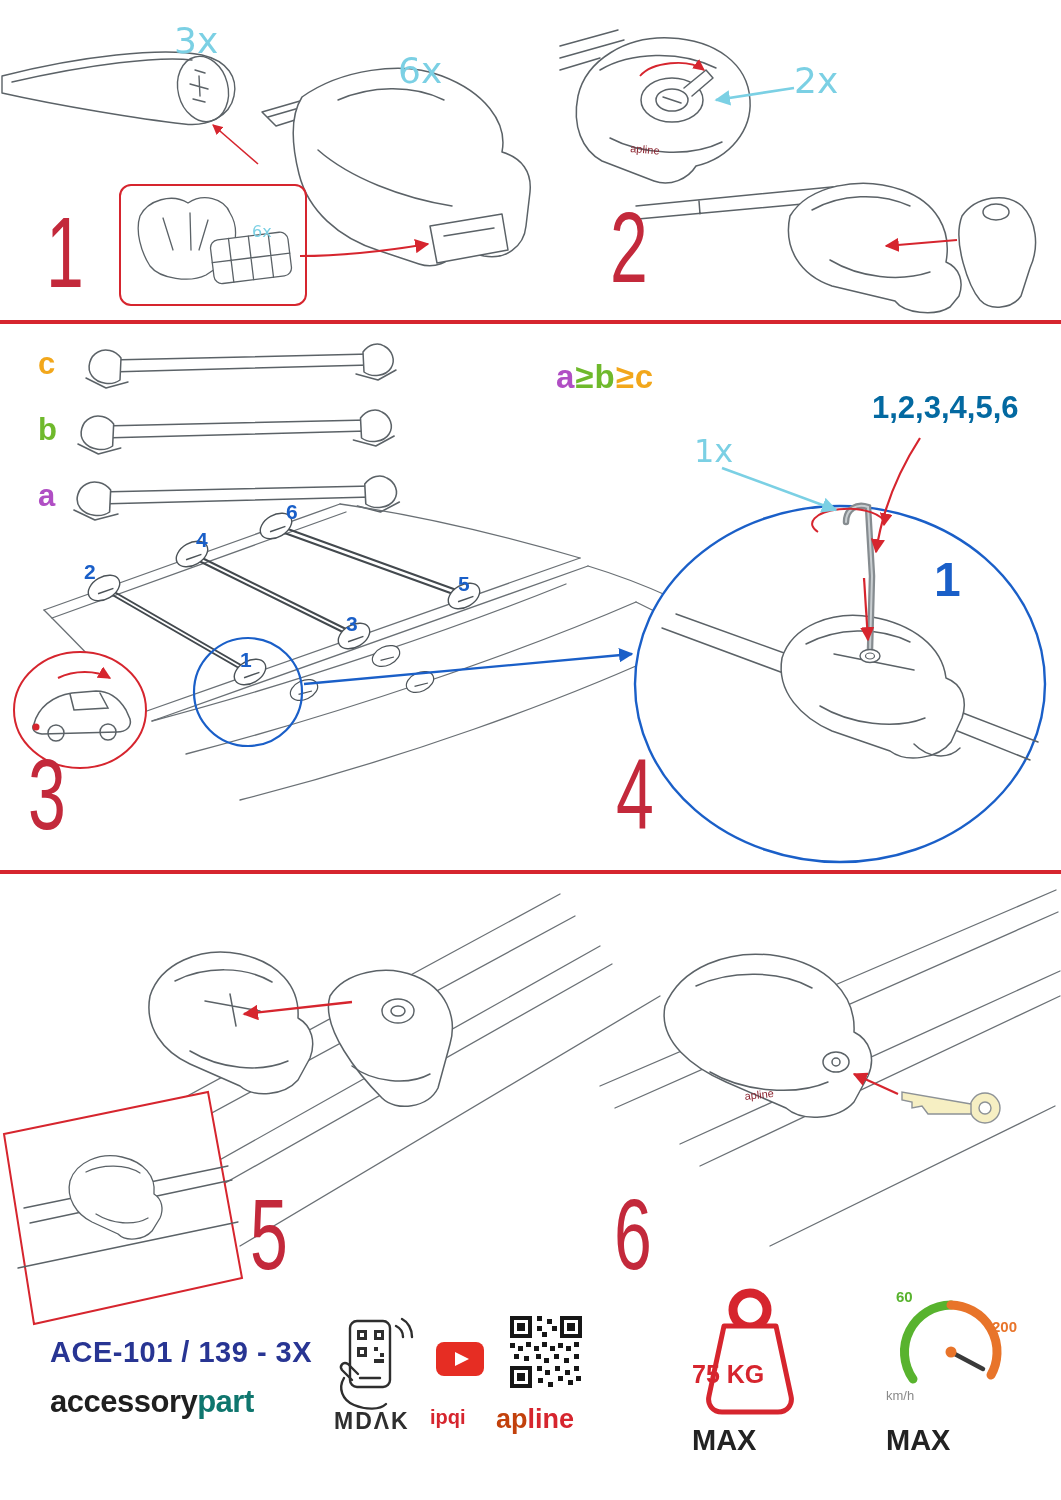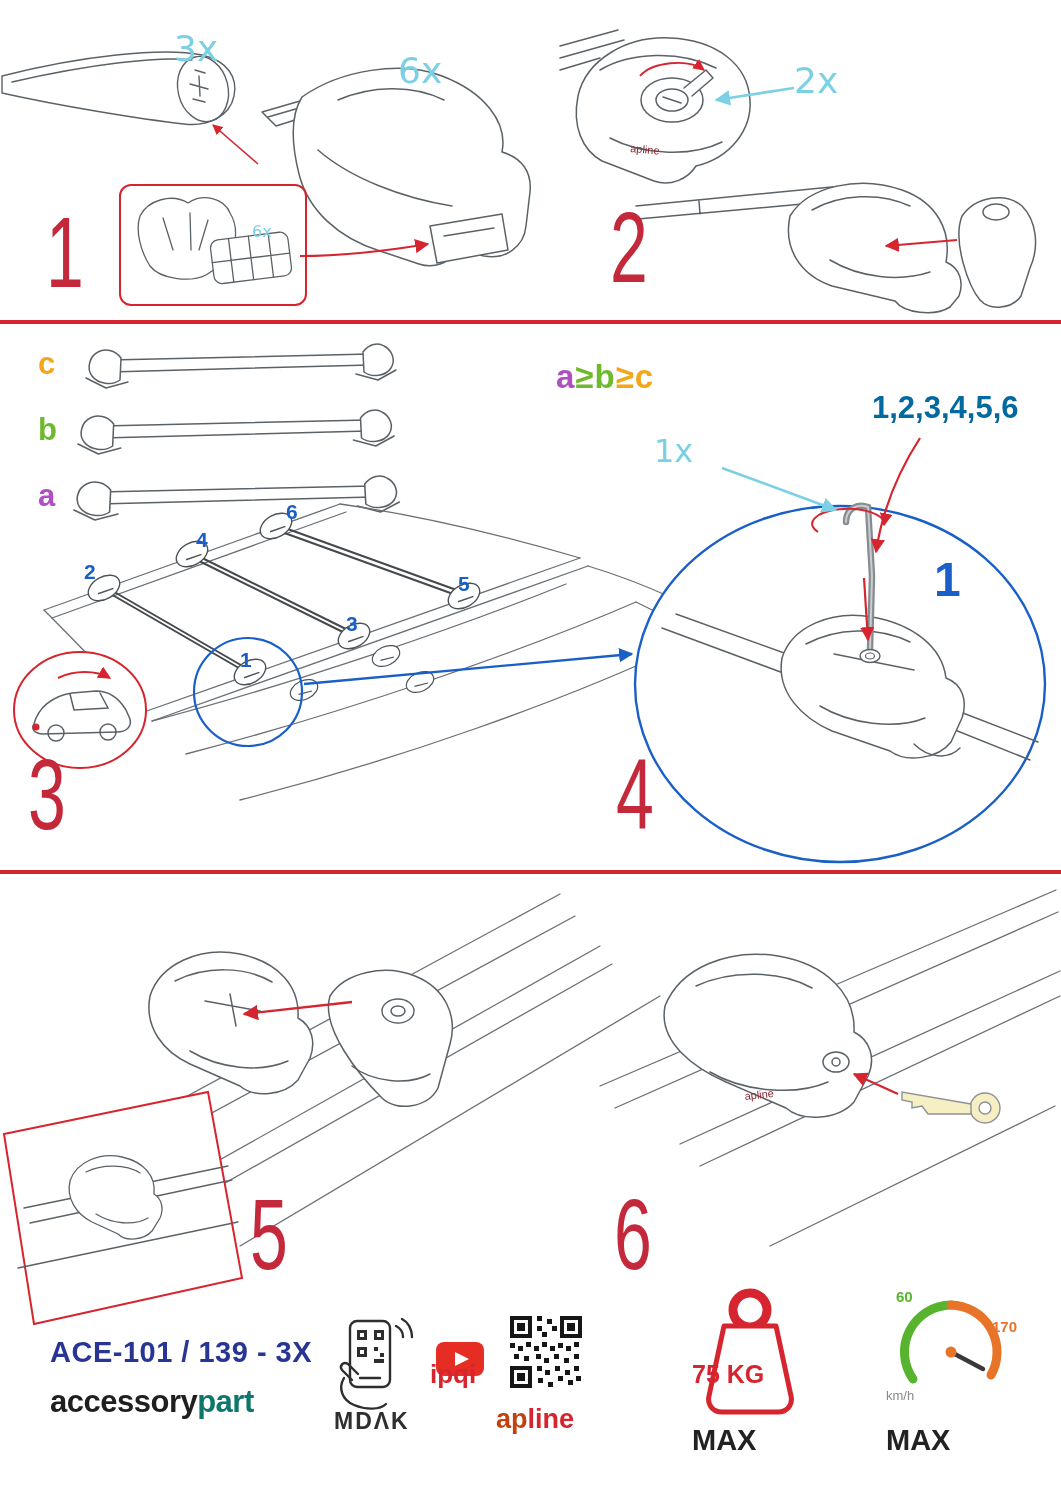--- a/index.html
+++ b/index.html
@@ -89,21 +89,21 @@
       <path d="M636,206 L842,186 M638,219 L846,200 M700,214 l-1,-13"></path>
       <path d="M790,216 C808,186 860,175 902,190 C936,202 952,230 946,262 C960,268 964,282 959,296 L950,307 C934,317 904,313 895,301 L832,286 C800,275 783,248 790,216 Z" fill="#fff"></path>
       <path d="M812,210 C840,194 880,192 910,206"></path>
       <path d="M830,260 C860,278 900,282 930,272"></path>
       <path d="M962,216 C976,196 1006,192 1022,206 C1036,220 1040,246 1030,268 L1021,296 C1012,309 990,311 980,300 C969,287 952,242 962,216 Z" fill="#fff"></path>
       <ellipse cx="996" cy="212" rx="13" ry="8"></ellipse>
     </g>
     <path d="M957,240 L886,246" stroke="#d6252e" stroke-width="2.2" marker-end="url(#mr)" fill="none"></path>
   </svg>
 
-  <span class="abs qty" style="left:174px;top:28px">3x</span>
+  <span class="abs qty" style="left:174px;top:20px">3x</span>
   <span class="abs qty" style="left:398px;top:50px">6x</span>
   <span class="abs qty-sm" style="left:252px;top:222px">6x</span>
   <span class="abs stepnum" style="left:46px;top:210px">1</span>
   <span class="abs qty" style="left:794px;top:60px">2x</span>
   <span class="abs stepnum" style="left:610px;top:205px">2</span>
 
   <div class="divider" style="top:320px"></div>
 
   <svg class="abs" style="left:0;top:326px" width="1061" height="545" viewBox="0 0 1061 545">
     <defs>
@@ -194,21 +194,21 @@
   <span class="abs rule" style="left:556px;top:358px"><span style="color:#b04ec4">a</span><span style="color:#6fb92c">≥</span><span style="color:#6fb92c">b</span><span style="color:#f2a71b">≥</span><span style="color:#f2a71b">c</span></span>
 
   <span class="abs posnum" style="left:240px;top:648px">1</span>
   <span class="abs posnum" style="left:84px;top:560px">2</span>
   <span class="abs posnum" style="left:346px;top:612px">3</span>
   <span class="abs posnum" style="left:196px;top:528px">4</span>
   <span class="abs posnum" style="left:458px;top:572px">5</span>
   <span class="abs posnum" style="left:286px;top:500px">6</span>
 
   <span class="abs stepnum" style="left:28px;top:752px">3</span>
-  <span class="abs qty" style="left:654px;top:432px;font-size:32px">1x</span>
+  <span class="abs qty" style="left:694px;top:432px;font-size:32px">1x</span>
   <span class="abs order" style="left:872px;top:390px">1,2,3,4,5,6</span>
   <span class="abs bigblue" style="left:934px;top:552px">1</span>
   <span class="abs stepnum" style="left:616px;top:752px">4</span>
 
   <div class="divider" style="top:870px"></div>
 
   <svg class="abs" style="left:0;top:876px" width="1061" height="450" viewBox="0 0 1061 450">
 
     <g stroke="#6a7075" stroke-width="1.3" fill="none" stroke-linecap="round">
       <path d="M560,18 L40,300"></path>
@@ -291,21 +291,21 @@
         <rect x="47" y="17" width="4" height="4"></rect>
         <rect x="30" y="34" width="4" height="4"></rect>
     </g>
   </svg>
   <span class="abs" style="left:334px;top:1408px;font-size:23px;font-weight:700;color:#2f2f2f;letter-spacing:2px">MDΛK</span>
 
   <svg class="abs" style="left:436px;top:1342px" width="48" height="34" viewBox="0 0 48 34">
     <rect width="48" height="34" rx="8" fill="#e62d23"></rect>
     <path d="M19,10 L33,17 L19,24 Z" fill="#fff"></path>
   </svg>
-  <span class="abs" style="left:430px;top:1359px;font-size:26px;font-weight:700;color:#d6252e">ipqi</span>
+  <span class="abs" style="left:430px;top:1406px;font-size:20px;font-weight:700;color:#d6252e">ipqi</span>
 
   <svg class="abs" style="left:510px;top:1316px" width="72" height="72" viewBox="0 0 72 72">
     <g fill="#161616">
       <rect x="0" y="0" width="22" height="22"></rect>
         <rect x="50" y="0" width="22" height="22"></rect>
         <rect x="0" y="50" width="22" height="22"></rect>
       <rect x="27" y="0" width="5" height="5"></rect>
         <rect x="37" y="3" width="5" height="5"></rect>
         <rect x="27" y="10" width="5" height="5"></rect>
         <rect x="42" y="10" width="5" height="5"></rect>
@@ -359,17 +359,17 @@
 
   <svg class="abs" style="left:886px;top:1282px" width="130" height="130" viewBox="0 0 130 130">
     <g fill="none" stroke-linecap="round">
       <path d="M27,97 A47,47 0 0 1 65,23" stroke="#58b32e" stroke-width="9"></path>
       <path d="M65,23 A47,47 0 0 1 105,93" stroke="#e8742a" stroke-width="9"></path>
       <path d="M65,70 L97,87" stroke="#3a3a3a" stroke-width="4.5"></path>
     </g>
     <circle cx="65" cy="70" r="5.5" fill="#e8742a"></circle>
   </svg>
   <span class="abs" style="left:896px;top:1288px;font-size:15px;font-weight:700;color:#58b32e">60</span>
-  <span class="abs" style="left:992px;top:1318px;font-size:15px;font-weight:700;color:#e8742a">170</span>
+  <span class="abs" style="left:992px;top:1318px;font-size:15px;font-weight:700;color:#e8742a">200</span>
   <span class="abs ctr" style="left:886px;top:1388px;width:130px;font-size:13px;color:#8a8a8a">km/h</span>
   <span class="abs ctr" style="left:886px;top:1424px;width:130px;font-size:29px;font-weight:600;color:#222">MAX</span>
 
 </div>
 
 </body></html>

